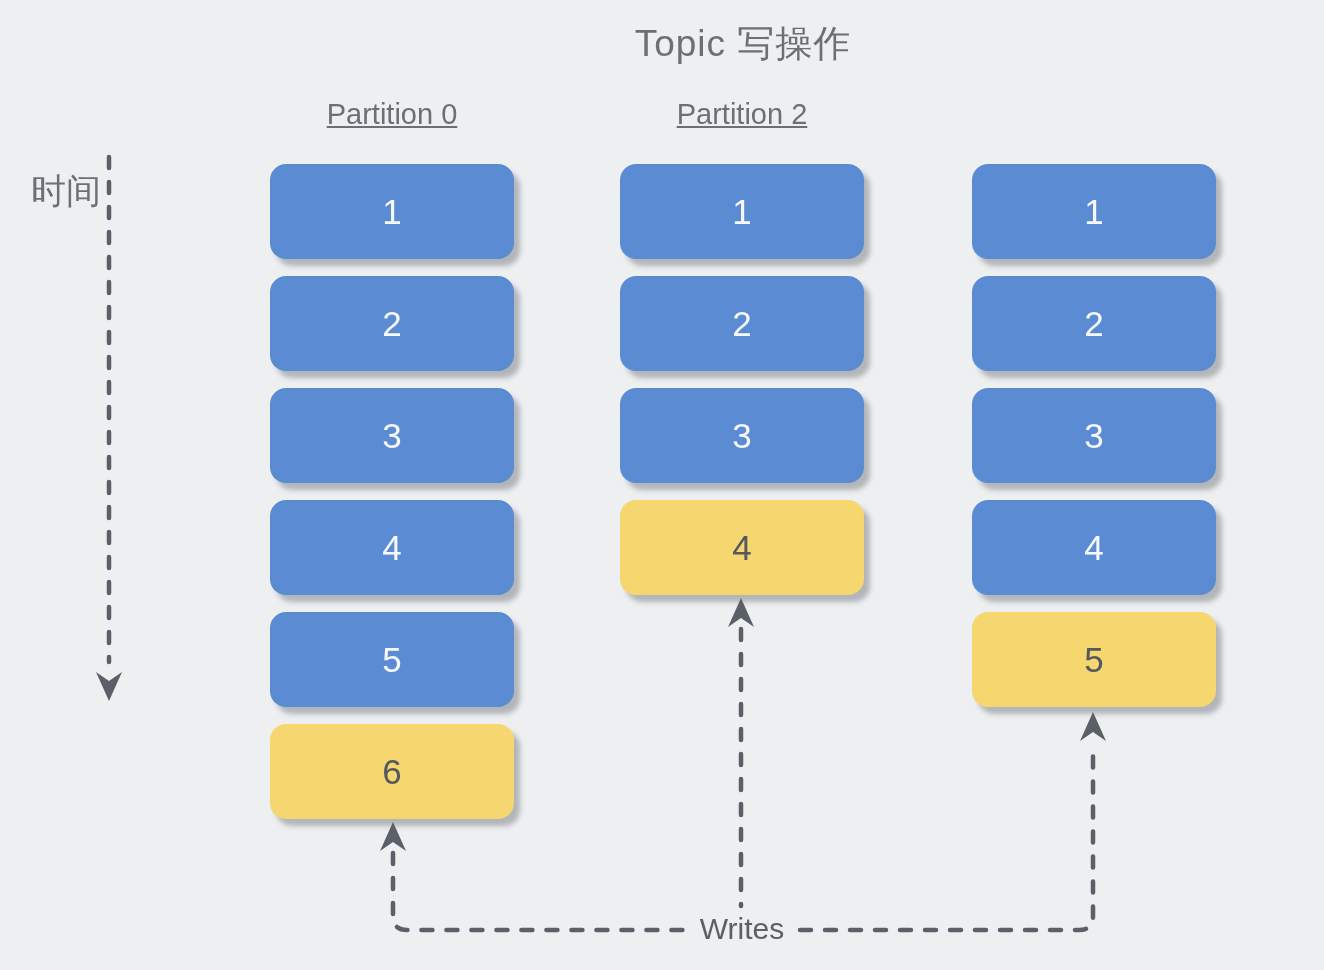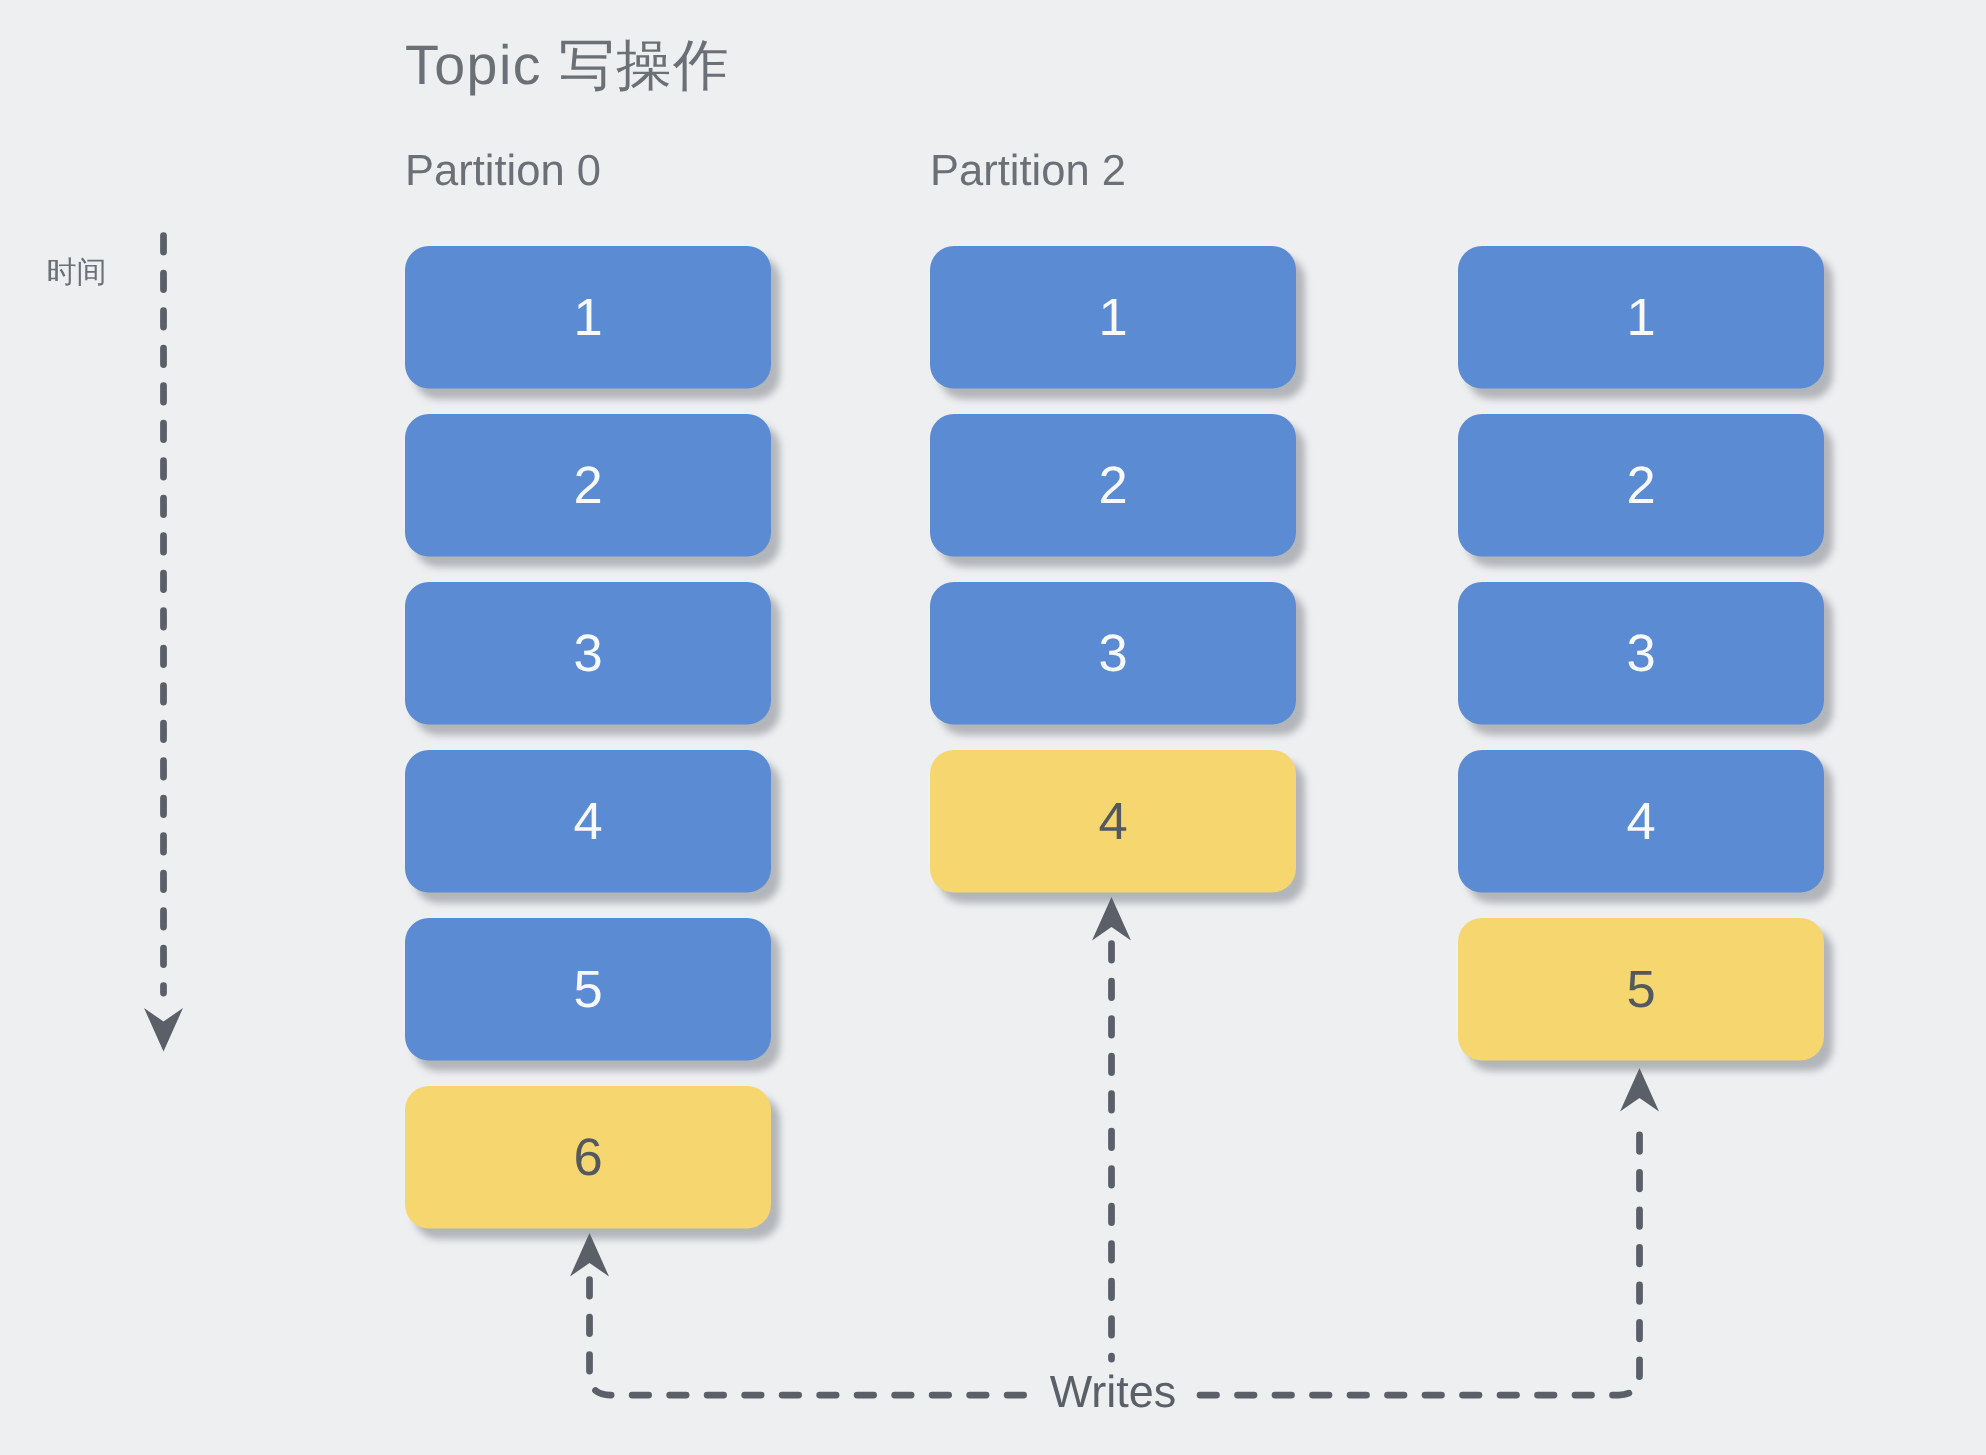--- a/index.html
+++ b/index.html
@@ -12,32 +12,35 @@
     height: 970px;
     background: var(--bg, #edeff1);
     font-family: "Liberation Sans", "DejaVu Sans", sans-serif;
     overflow: hidden;
   }
   .title {
     position: absolute;
     top: 19px;
     left: 270px;
     width: 946px;
+    text-align: center;
     font-size: 37px;
     font-weight: 500;
     letter-spacing: 1px;
     color: var(--label, #6b7076);
   }
   .col-label {
     position: absolute;
     top: 98px;
     width: 244px;
+    text-align: center;
     font-size: 29px;
     font-weight: 500;
     color: var(--label, #6b7076);
+    text-decoration: underline;
   }
   .column {
     position: absolute;
     top: 164px;
     width: 244px;
     display: flex;
     flex-direction: column;
     gap: 17px;
   }
   .block {
@@ -54,21 +57,21 @@
     color: var(--text-on-blue, #f7f9fb);
   }
   .block.yellow {
     background: var(--yellow, #f6d66e);
     color: var(--text-on-yellow, #54585f);
   }
   .time-label {
     position: absolute;
     left: 31px;
     top: 168px;
-    font-size: 20px;
+    font-size: 35px;
     font-weight: 500;
     color: var(--label, #6b7076);
   }
   .writes-label {
     position: absolute;
     left: 657px;
     top: 912px;
     width: 170px;
     text-align: center;
     font-size: 30px;

